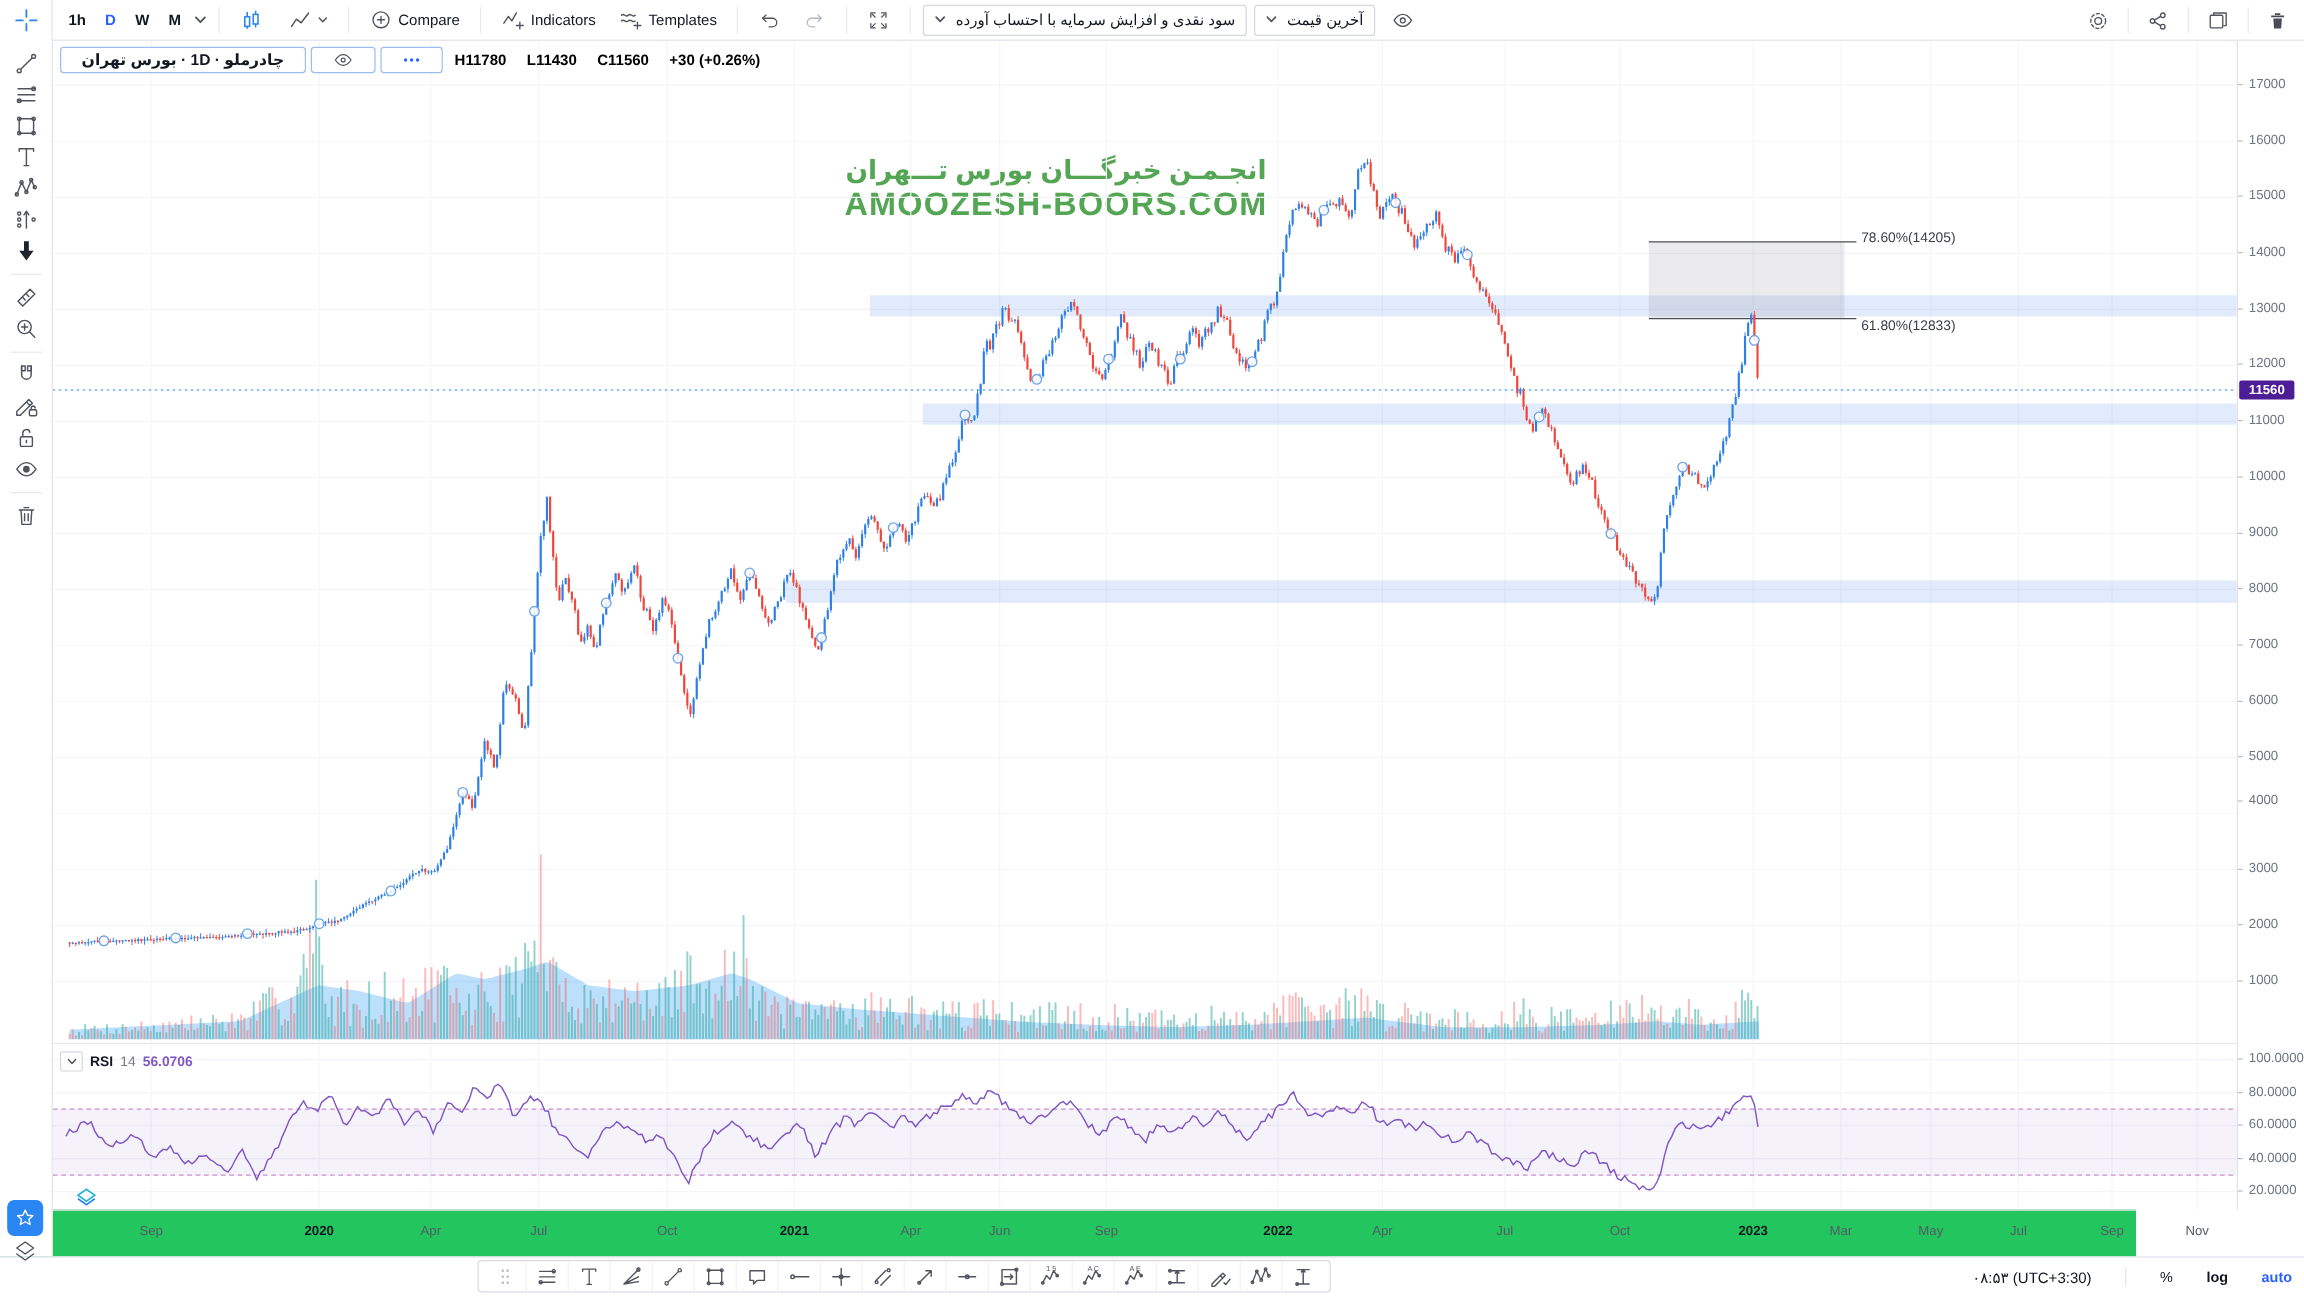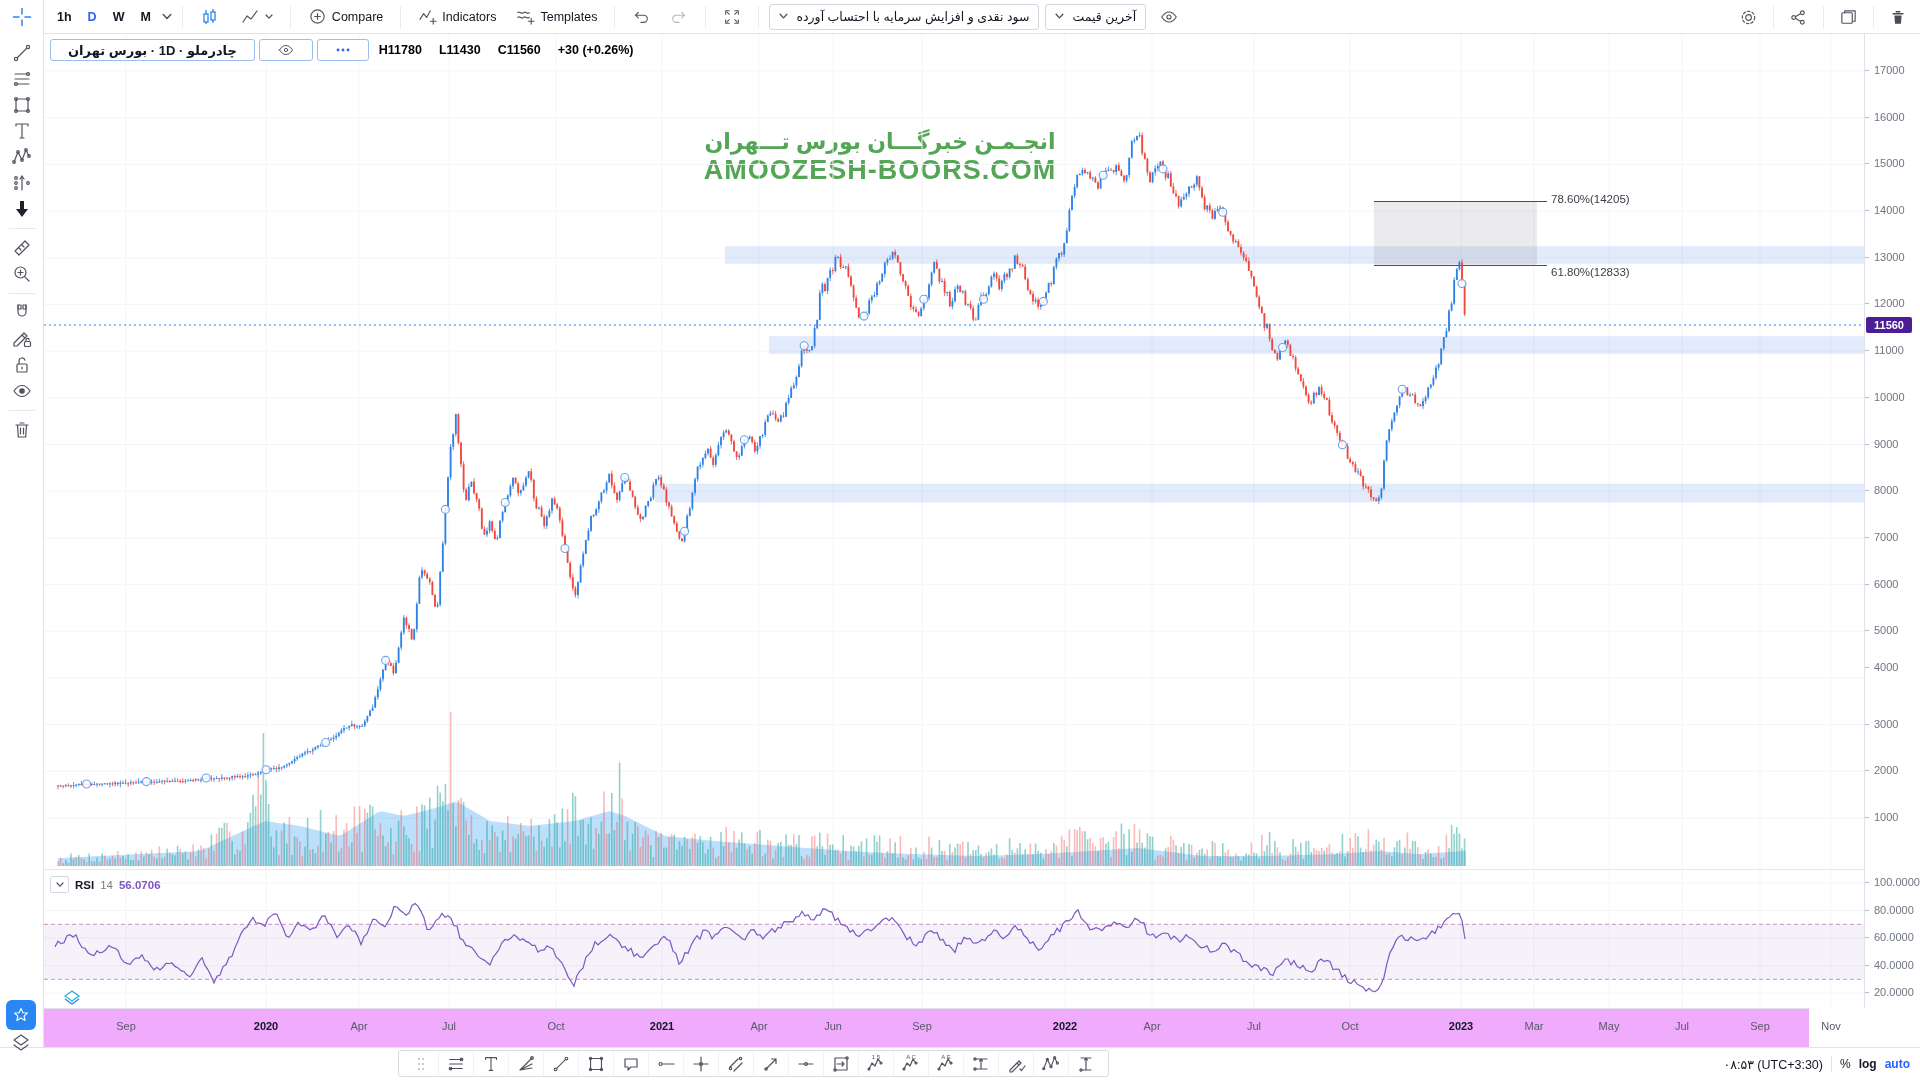--- a/index.html
+++ b/index.html
@@ -38,36 +38,36 @@
   
   #watermark{left:700px;top:130px;width:360px;text-align:center;z-index:0;line-height:1.12;}
   #wm1{font-size:22px;font-weight:bold;}
   #wm2{font-size:27px;font-weight:bold;letter-spacing:1px;}
   
   #price-axis{left:1864px;top:34px;width:56px;height:974px;background:#fff;border-left:1px solid #dfe2ea;z-index:4;}
   .ptick{position:absolute;left:0;padding-left:9px;font-size:11px;color:#6f7482;white-space:nowrap;}
   .ptick::before{content:'';position:absolute;left:0;top:6px;width:4px;height:1px;background:#b8bcc6;}
   #last-badge{position:absolute;left:1px;width:46px;background:#4c1d95;color:#fff;font-size:11px;font-weight:bold;
     text-align:center;padding:2px 0;border-radius:2px;}
-  #time-axis{left:0;top:1008px;width:1780px;height:39px;background:#f0abfc;border-top:1px solid #dfe2ea;z-index:4;padding-left:29px;}
+  #time-axis{left:0;top:1008px;width:1780px;height:39px;background:#22c55e;border-top:1px solid #dfe2ea;z-index:4;}
   .ttick{position:absolute;top:11px;transform:translateX(-50%);font-size:11px;color:#555a66;}
   .ttick.bold{font-weight:bold;color:#131722;}
   #divider{left:44px;top:869px;width:1820px;height:1px;background:#e6e8ee;z-index:2;}
   
   .fiblabel{position:absolute;left:1551px;font-size:11.5px;color:#3a3e47;z-index:3;white-space:nowrap;}
   
   #bottombar{left:0;top:1047px;width:1920px;height:33px;background:#fff;border-top:1px solid #e0e3eb;z-index:9;}
   #ranges{position:absolute;left:56px;top:0;height:32px;display:flex;align-items:center;gap:2px;font-size:12px;}
   .rbtn{padding:3px 8px;border-radius:3px;cursor:pointer;font-weight:bold;color:#131722;}
   #goto{margin-left:14px;font-weight:bold;}
   #favbar{position:absolute;left:398px;top:2px;height:27px;display:flex;align-items:center;background:#fff;
     border:1px solid #d8dbe3;border-radius:3px;padding:0 5px;box-sizing:border-box;}
   .fcell{width:34px;height:25px;display:flex;align-items:center;justify-content:center;border-left:1px solid #f0f2f5;cursor:pointer;}
   .fcell:first-child{border-left:none;}
-  #status{position:absolute;right:10px;top:0;height:32px;display:flex;align-items:center;gap:8px;font-size:12px;color:#131722;}
+  #status{position:absolute;right:10px;top:0;height:32px;display:flex;align-items:center;gap:28px;font-size:12px;color:#131722;}
   .statsep{width:1px;height:16px;background:#e0e3eb;}
   #auto-label{color:#2962ff;font-weight:bold;}
   #clock{font-size:12.5px;}
   
   #star-btn{left:6px;top:1000px;width:30px;height:30px;background:#2986f2;border-radius:6px;display:flex;
     align-items:center;justify-content:center;z-index:10;cursor:pointer;}
   #layers-btn{left:10px;top:1033px;z-index:10;cursor:pointer;}
   #rsi-collapse{left:62px;top:988px;z-index:6;}
 </style>
 </head>

